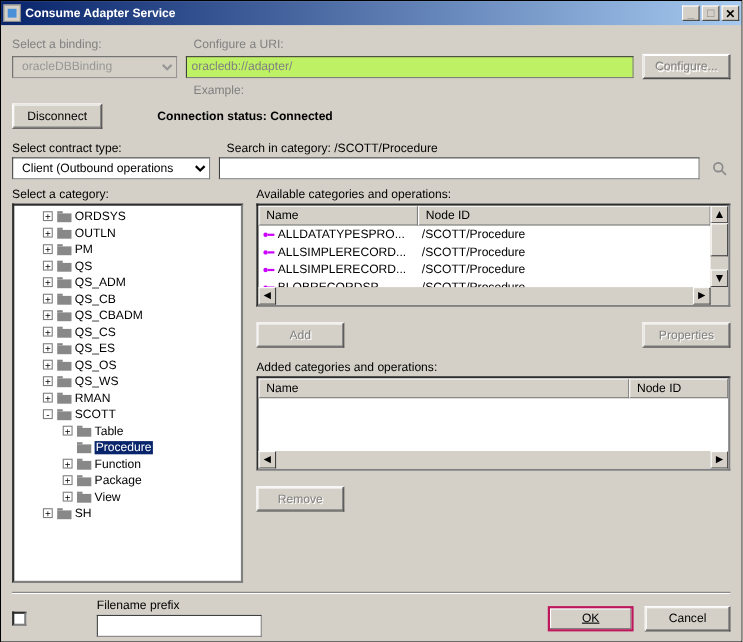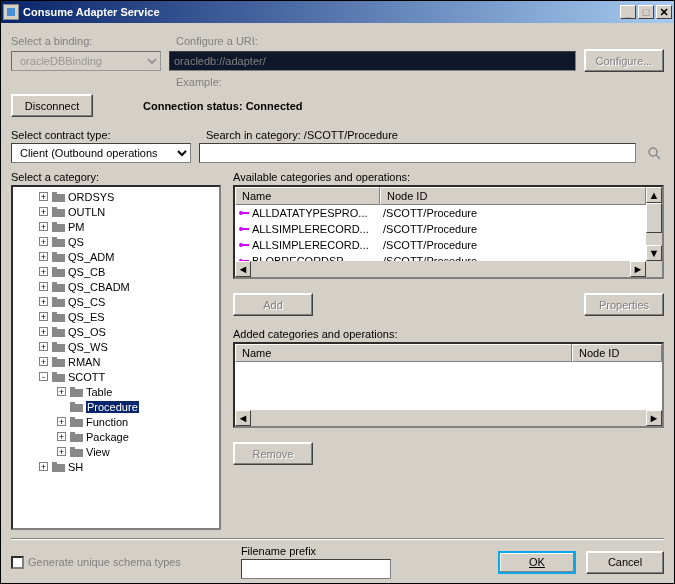--- a/index.html
+++ b/index.html
@@ -9,21 +9,21 @@
 .titlebar .icon { width: 16px; height: 16px; background: #d4d0c8; border: 1px solid #888; margin-right: 4px; display:flex; align-items:center; justify-content:center; }
 .titlebar .icon svg { width:10px; height:10px; }
 .titlebar .title { flex: 1; font-weight: bold; }
 .ctrlbtns { display: flex; gap: 2px; }
 .ctrlbtn { width: 16px; height: 14px; background: #d4d0c8; border: 1px solid #fff; border-right-color:#404040; border-bottom-color:#404040; display:flex; align-items:center; justify-content:center; color:#000; font-weight:bold; }
 .ctrlbtn.dis { color:#808080; }
 .content { flex: 1; background: #d4d0c8; padding: 6px 10px 4px 10px; display:flex; flex-direction:column; position:relative; }
 .row { display:flex; align-items:flex-end; }
 .lbl-dis { color:#808080; }
 .input, select { background:#fff; border:1px solid #808080; border-top-color:#404040; border-left-color:#404040; height:20px; padding:2px 4px; }
-.input.dis { background:#0f172a; color:#808080; }
+.input.dis { background:#bef264; color:#808080; }
 .btn { background:#d4d0c8; border:1px solid #fff; border-right-color:#404040; border-bottom-color:#404040; height:23px; padding:0 12px; display:inline-flex; align-items:center; justify-content:center; cursor:default; box-shadow: inset -1px -1px #808080, inset 1px 1px #fff; }
 .btn.dis { color:#808080; text-shadow: 1px 1px #fff; }
 .tree { background:#fff; border:2px inset #808080; overflow:auto; padding:2px 0; }
 .tree-row { display:flex; align-items:center; height:15px; white-space:nowrap; }
 .expander { width:9px; height:9px; border:1px solid #808080; display:inline-flex; align-items:center; justify-content:center; font-size:9px; line-height:6px; margin-right:4px; color:#000;}
 .folder { width:13px; height:11px; display:inline-block; margin-right:3px; position:relative; }
 .folder::before { content:""; position:absolute; top:1px; left:0; width:5px; height:2px; background:#888; }
 .folder::after { content:""; position:absolute; top:3px; left:0; width:13px; height:8px; background:#888; }
 .tree-row.sel span.label { background:#08246b; color:#fff; padding:0 1px; }
 .listview { background:#fff; border:2px inset #808080; overflow:hidden; display:flex; flex-direction:column; }
@@ -294,28 +294,27 @@
           <div class="btn dis" style="width:80px;">
               <span>Remove</span>
             </div>
         </div>
       </div>
     </div>
 
     <div style="border-top:1px solid #808080; box-shadow: 0 1px #fff inset; margin-top:8px; padding-top:6px; display:flex; align-items:center;">
       <label style="display:flex; align-items:center;" class="lbl-dis">
         <span class="chk"></span>
-        <span>Generate unique schema types</span>
       </label>
       <div style="margin-left:60px; display:flex; flex-direction:column;">
         <div>Filename prefix</div>
         <input class="input" style="width: 150px; margin-top: 2px;" value="">
       </div>
       <div style="flex:1;"></div>
-      <div class="btn" style="width:78px; border:2px solid #0ea5e9; box-shadow: inset -1px -1px #808080, inset 1px 1px #fff;">
+      <div class="btn" style="width:78px; border:2px solid #be185d; box-shadow: inset -1px -1px #808080, inset 1px 1px #fff;">
           <span style="text-decoration:underline;">OK</span>
         </div>
       <div class="btn" style="width:78px; margin-left:10px;">
           <span>Cancel</span>
         </div>
     </div>
 
   </div>
 </div>
 

